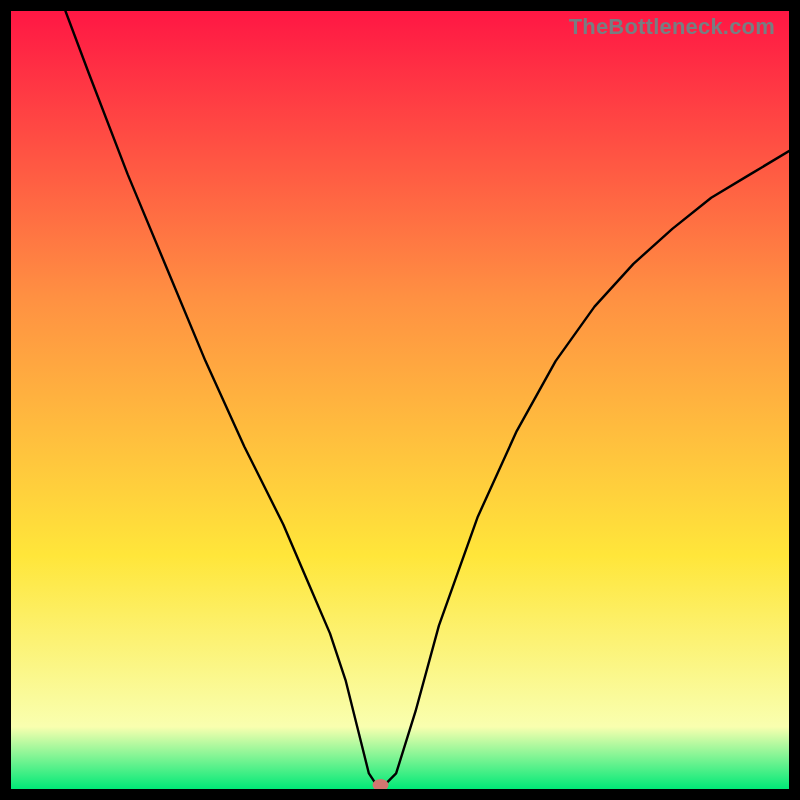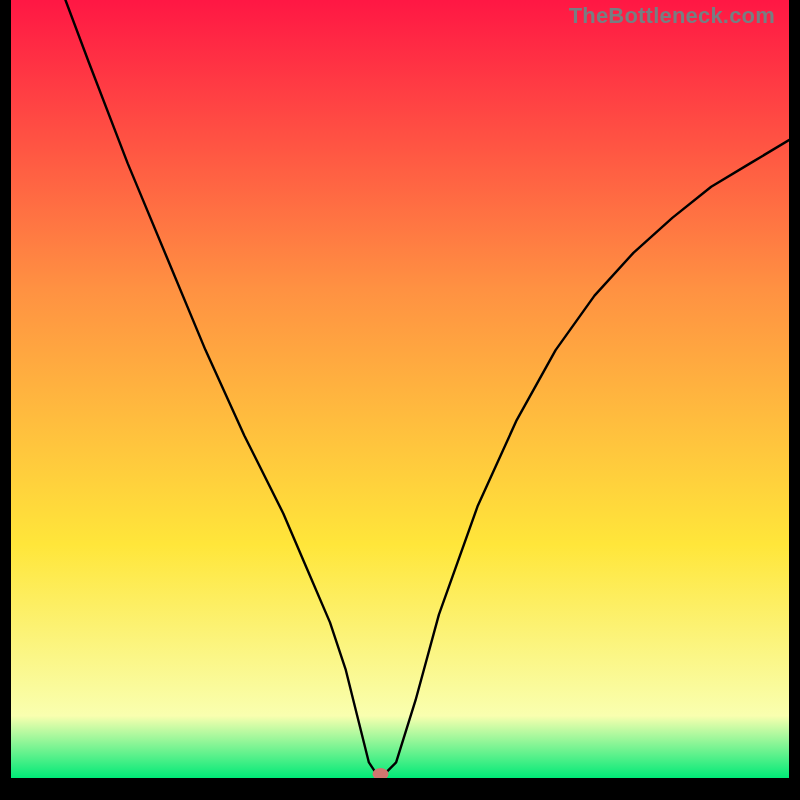--- a/index.html
+++ b/index.html
@@ -7,21 +7,21 @@
     padding: 0;
     width: 800px;
     height: 800px;
     background: #000;
     font-family: Arial, Helvetica, sans-serif;
     overflow: hidden;
   }
   .frame {
     position: absolute;
     left: 11px;
-    top: 0;
+    top: 11px;
     width: 778px;
     height: 778px;
     background: #000;
   }
   .plot-area {
     position: absolute;
     left: 0;
     top: 0;
     width: 778px;
     height: 778px;

